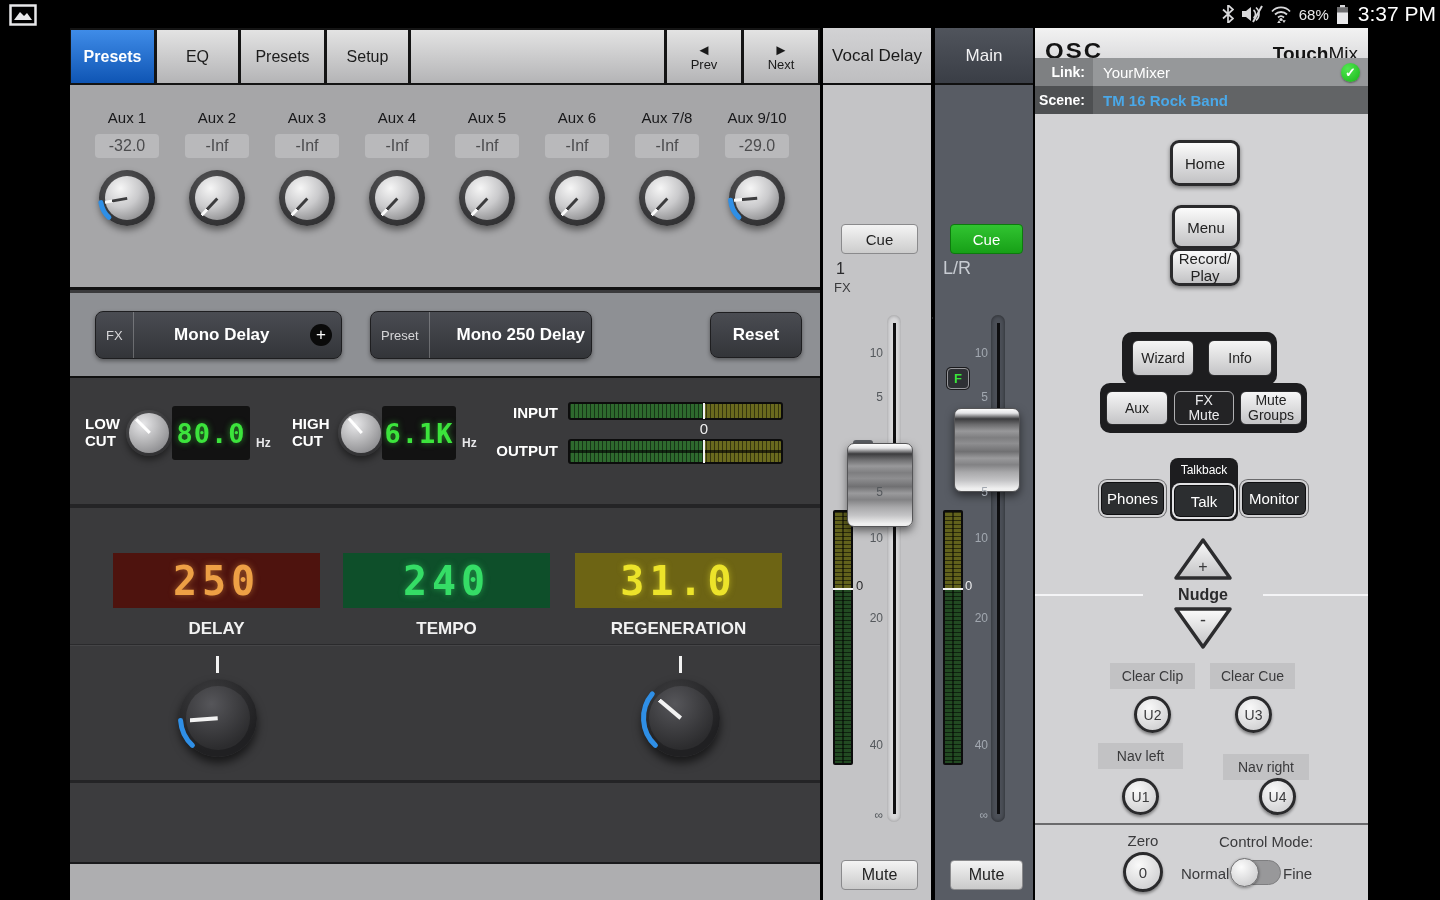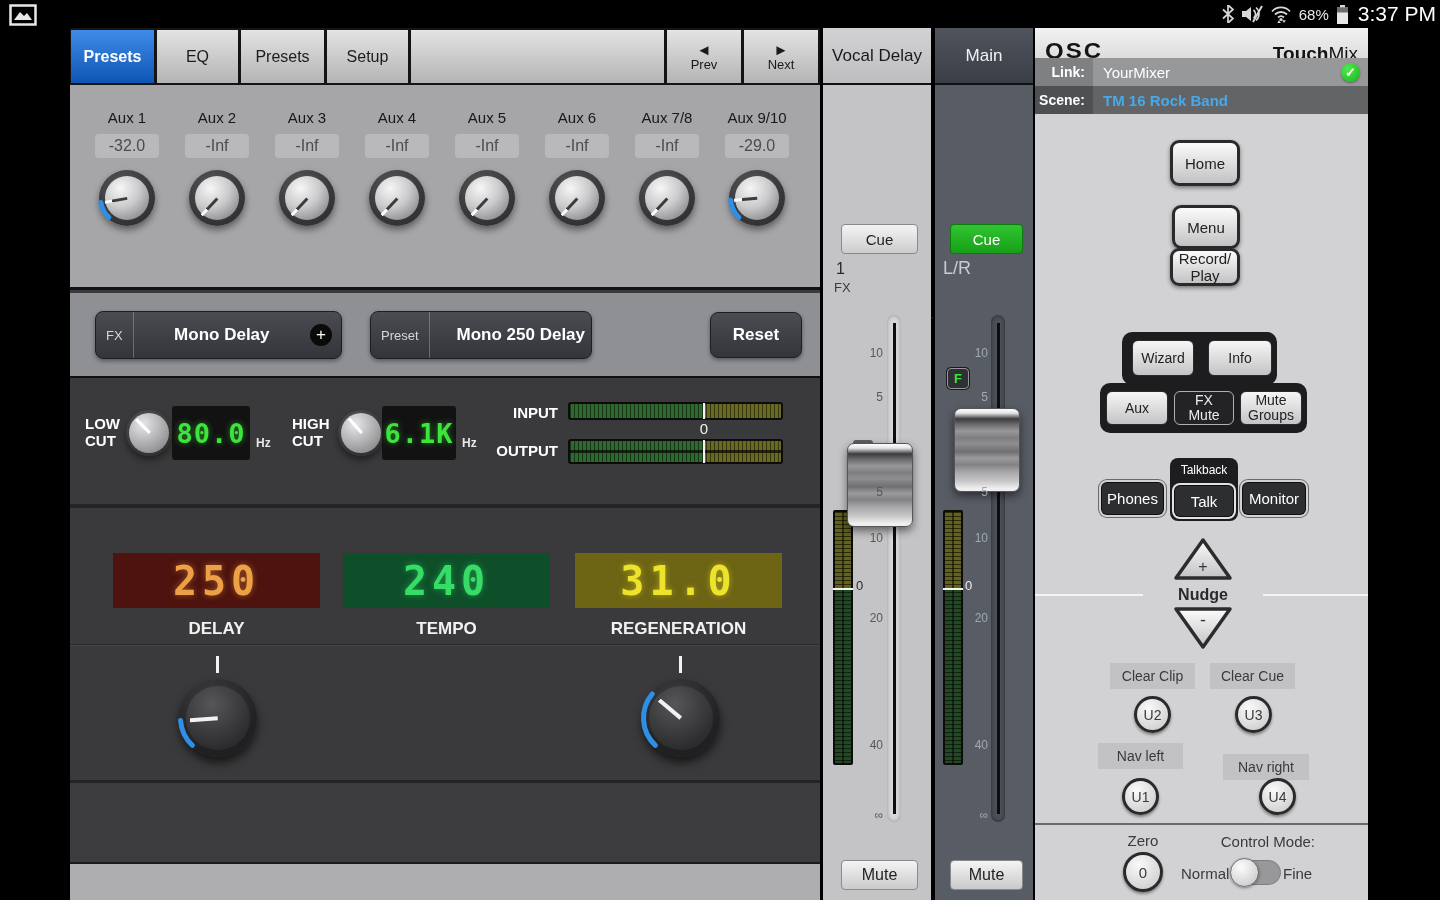--- a/index.html
+++ b/index.html
@@ -223,21 +223,21 @@
   .g-clearcue{left:175px;top:635px;width:85px;}
   .g-navleft{left:63px;top:715px;width:85px;}
   .g-navright{left:188px;top:714px;width:86px;margin-top:12px;}
   .u-btn{position:absolute;width:37px;height:37px;border-radius:50%;border:3px solid #2a2a2c;
      background:radial-gradient(circle at 38% 30%,#fafafa,#c6c6c8);color:#3a3a3c;font-size:14px;
      display:flex;align-items:center;justify-content:center;box-sizing:border-box;box-shadow:0 2px 3px rgba(0,0,0,.4);}
   .u2{left:99px;top:668px;} .u3{left:200px;top:668px;} .u1{left:87px;top:750px;} .u4{left:224px;top:750px;}
   .dark-div{position:absolute;left:0;top:795px;width:333px;height:2px;background:#6a6a6c;}
   .zero-label{position:absolute;left:75px;top:804px;width:66px;text-align:center;font-size:15px;color:#3a3a3c;}
   .zero-btn{left:88px;top:824px;width:40px;height:40px;font-size:15px;}
-  .cm-label{position:absolute;left:170px;top:805px;width:110px;text-align:right;font-size:15px;color:#3a3a3c;}
+  .cm-label{position:absolute;left:184px;top:805px;width:110px;text-align:left;font-size:15px;color:#3a3a3c;}
   .cm-normal{position:absolute;left:146px;top:837px;width:48px;text-align:right;font-size:15px;color:#3a3a3c;}
   .cm-fine{position:absolute;left:248px;top:837px;font-size:15px;color:#3a3a3c;}
   .toggle{position:absolute;left:196px;top:832px;width:50px;height:25px;border-radius:13px;background:#98989a;
      border:1px solid #7e7e80;box-sizing:border-box;}
   .toggle-knob{position:absolute;left:-2px;top:-3px;width:29px;height:29px;border-radius:50%;
      background:radial-gradient(circle at 38% 30%,#fcfcfc,#c2c2c4);border:1px solid #6a6a6c;box-sizing:border-box;
      box-shadow:0 1px 3px rgba(0,0,0,.4);}
 </style>
 </head>
 <body>

